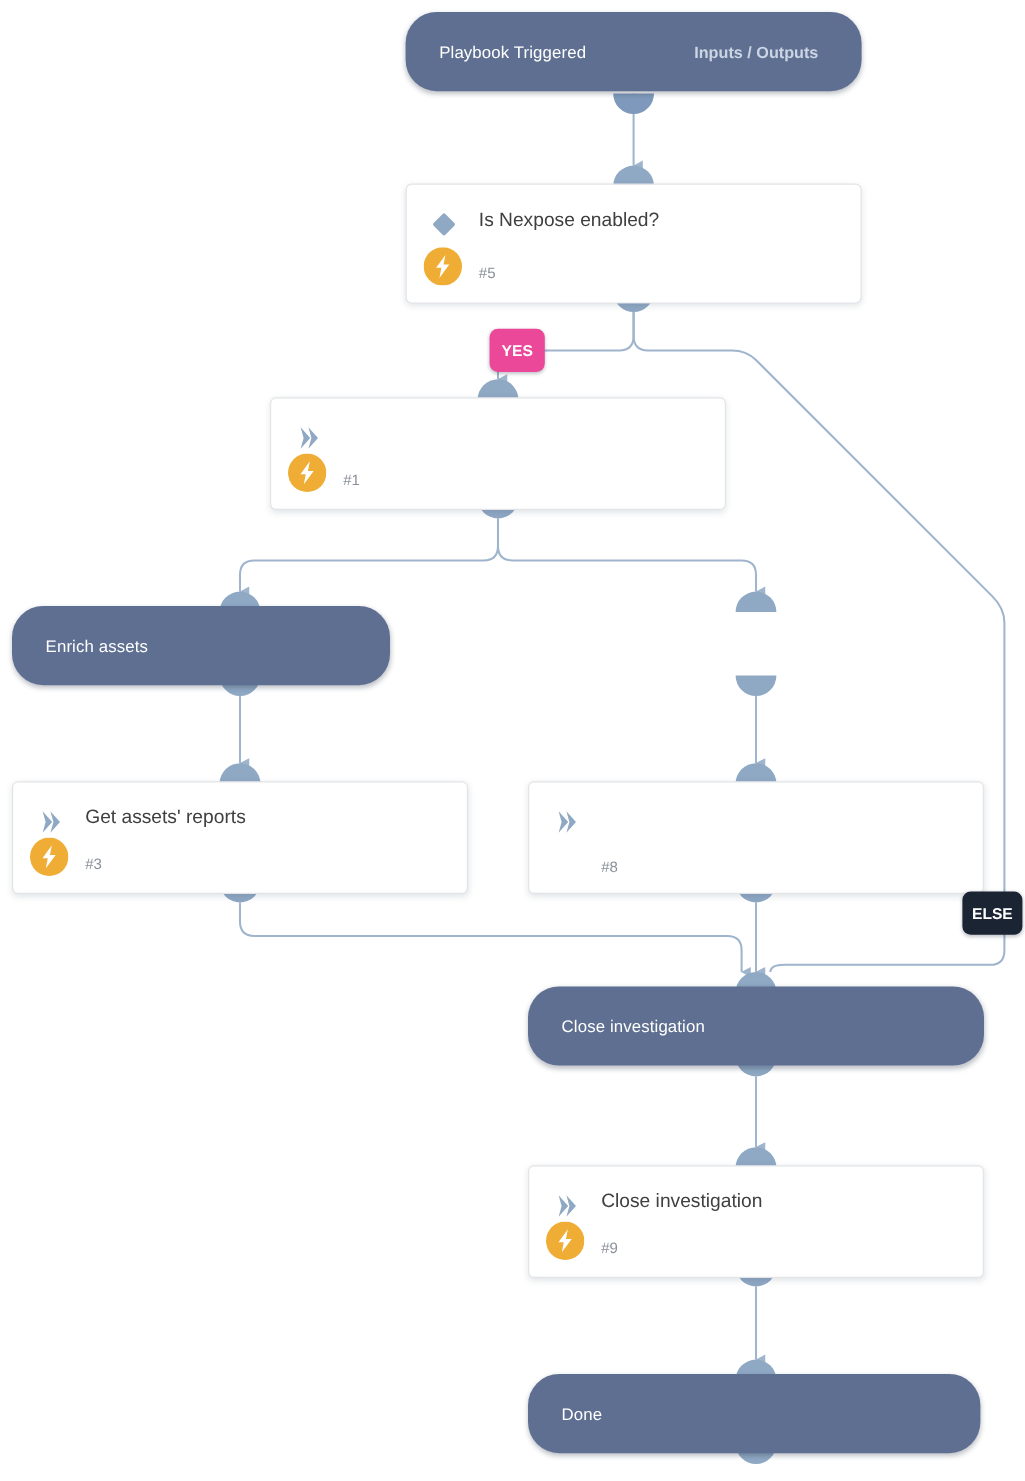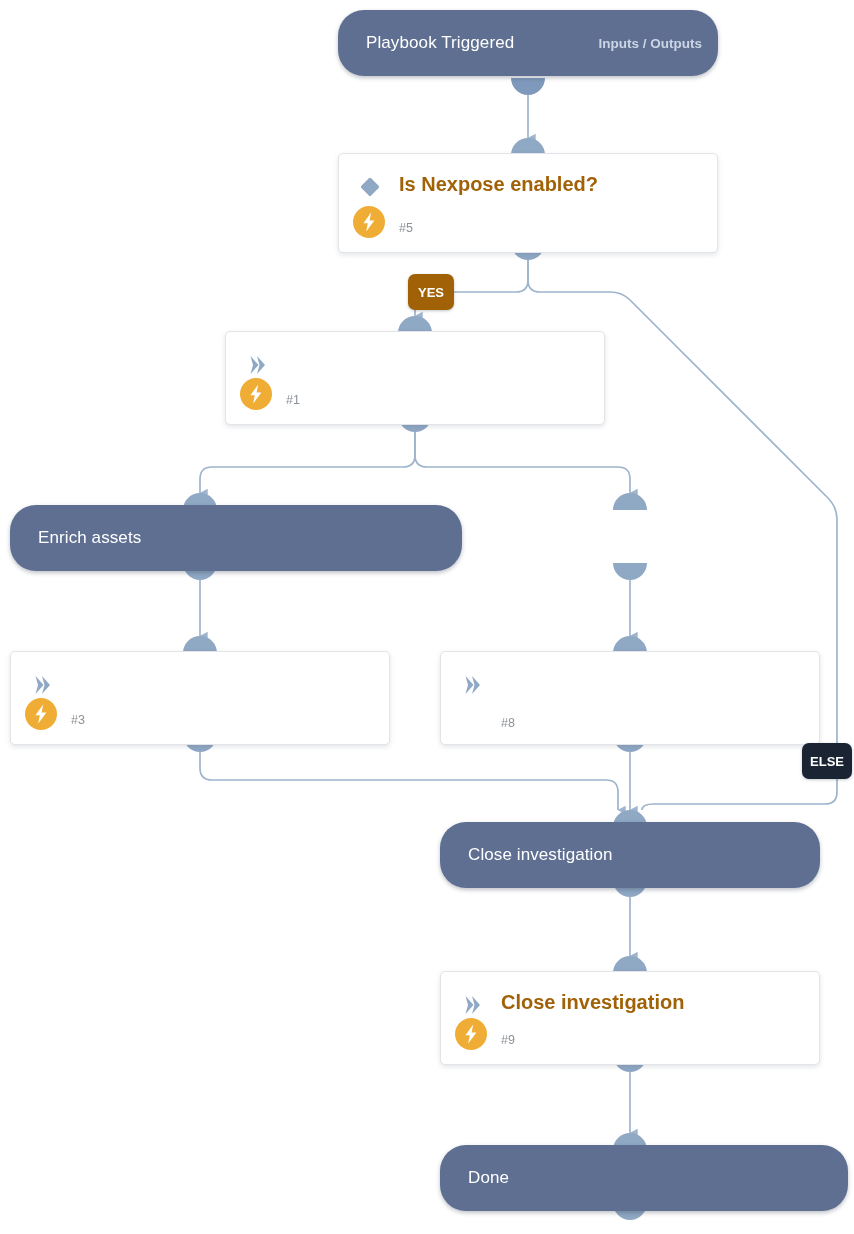--- a/index.html
+++ b/index.html
@@ -18,59 +18,59 @@
 
   
   .pill{
     background:#5e6f91;
     border-radius:26px;
     box-shadow:0 2px 4px rgba(40,50,70,.30);
     display:flex;align-items:center;
   }
   .pill-label{
     color:#ffffff;
-    font-size:17px;
+    font-size:14px;
     letter-spacing:.1px;
     padding-left:28px;
     white-space:nowrap;
   }
   .pill .io-label{
-    margin-left:auto;padding-right:16px;
+    margin-left:auto;padding-right:36px;
     color:#ccd5e4;font-size:13.5px;font-weight:bold;white-space:nowrap;
   }
 
   
   .card{
     background:#ffffff;
     border:1px solid #e2e4e7;
     border-radius:5px;
     box-shadow:0 2px 5px rgba(60,70,90,.14);
   }
   .card-row{position:relative;height:100%;}
   .card-icon{position:absolute;left:18px;top:20px;width:26px;height:26px;}
   .card-title{
     position:absolute;left:60px;top:18px;right:18px;
-    color:#a16207;font-size:20px;line-height:24px;font-weight:bold;
+    color:#404040;font-size:16px;line-height:24px;
   }
   .card-badge{position:absolute;left:14px;bottom:14px;width:32px;height:32px;}
   .card-num{
     position:absolute;left:60px;bottom:17px;
     color:#8b9199;font-size:12.5px;
   }
   .card.no-badge .card-num{bottom:16px;}
 
   
   .tag{
     position:absolute;z-index:4;
     display:flex;align-items:center;justify-content:center;
     font-size:13px;font-weight:bold;color:#ffffff;
     border-radius:7px;
     box-shadow:0 1px 3px rgba(40,50,70,.28);
   }
-  .tag-yes{background:#a16207;}
+  .tag-yes{background:#ec4899;}
   .tag-else{background:#1b2433;}
 
   
   .port{position:absolute;z-index:2;width:34px;height:17px;background:#8fa8c4;}
   .port.top{border-radius:17px 17px 0 0;}
   .port.bottom{border-radius:0 0 17px 17px;}
   .port.bottom.dark{background:#7e99bb;}
 </style>
 </head>
 <body>
@@ -172,32 +172,33 @@
       <span class="card-badge">
         <svg width="32" height="32" viewBox="0 0 32 32">
           <circle cx="16" cy="16" r="16" fill="#f0ad35"></circle>
           <path d="M18.2,6.4 L10.4,17.2 L14.8,17.2 L13.2,25.6 L21.4,14.4 L16.6,14.4 Z" fill="#ffffff"></path>
         </svg>
       </span>
       <span class="card-num">#1</span>
     </div>
   </div>
 
-  <div class="node pill" style="left:10px;top:505px;width:452px;height:66px;">
+  <div class="node pill" style="left:10px;top:505px;width:315px;height:66px;">
     <span class="pill-label">Enrich assets</span>
   </div>
 
 
   <div class="node card" style="left:10px;top:651px;width:380px;height:94px;">
     <div class="card-row">
       <span class="card-icon">
         <svg width="26" height="26" viewBox="0 0 26 26">
           <path d="M13,4 L21,13 L13,22 L15.5,13 Z M6.5,4 L14.5,13 L6.5,22 L9,13 Z" fill="#8fa8c4"></path>
         </svg>
       </span>
+      <span class="card-title">Get assets' reports</span>
       <span class="card-badge">
         <svg width="32" height="32" viewBox="0 0 32 32">
           <circle cx="16" cy="16" r="16" fill="#f0ad35"></circle>
           <path d="M18.2,6.4 L10.4,17.2 L14.8,17.2 L13.2,25.6 L21.4,14.4 L16.6,14.4 Z" fill="#ffffff"></path>
         </svg>
       </span>
       <span class="card-num">#3</span>
     </div>
   </div>
 
@@ -229,17 +230,17 @@
       <span class="card-badge">
         <svg width="32" height="32" viewBox="0 0 32 32">
           <circle cx="16" cy="16" r="16" fill="#f0ad35"></circle>
           <path d="M18.2,6.4 L10.4,17.2 L14.8,17.2 L13.2,25.6 L21.4,14.4 L16.6,14.4 Z" fill="#ffffff"></path>
         </svg>
       </span>
       <span class="card-num">#9</span>
     </div>
   </div>
 
-  <div class="node pill" style="left:440px;top:1145px;width:408px;height:66px;">
+  <div class="node pill" style="left:440px;top:1145px;width:377px;height:66px;">
     <span class="pill-label">Done</span>
   </div>
 
 </div>
 
 </body></html>

